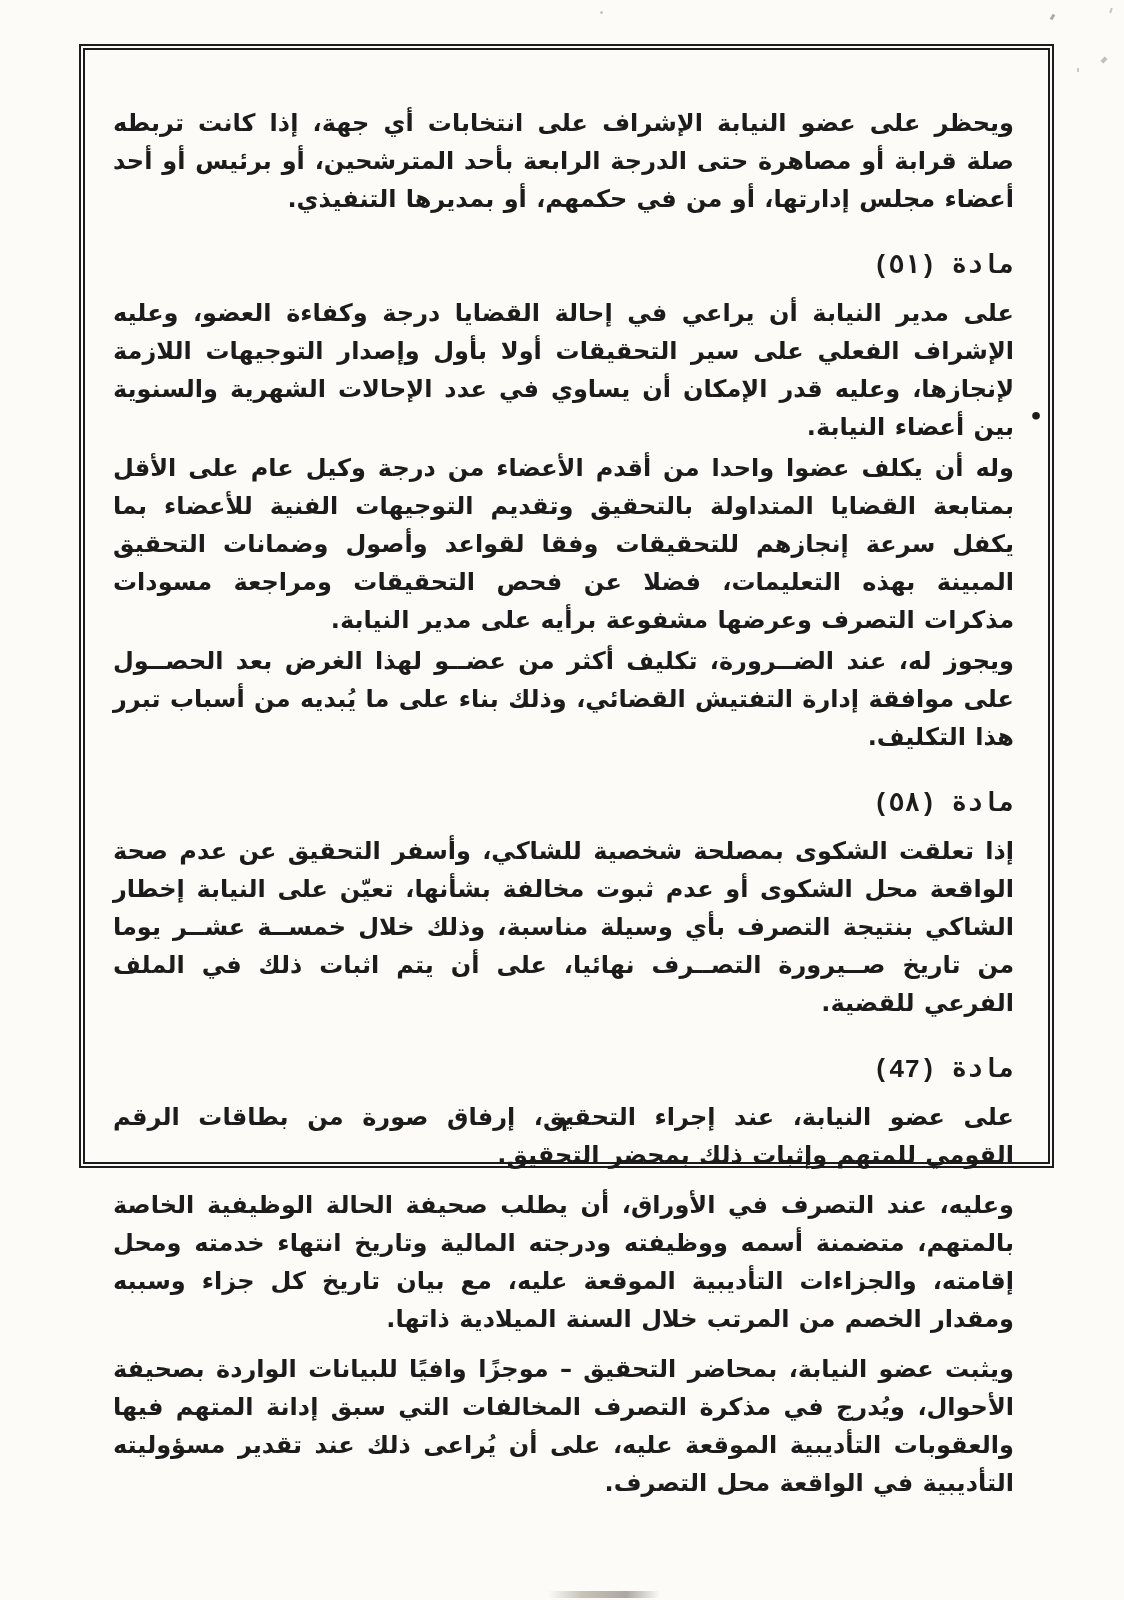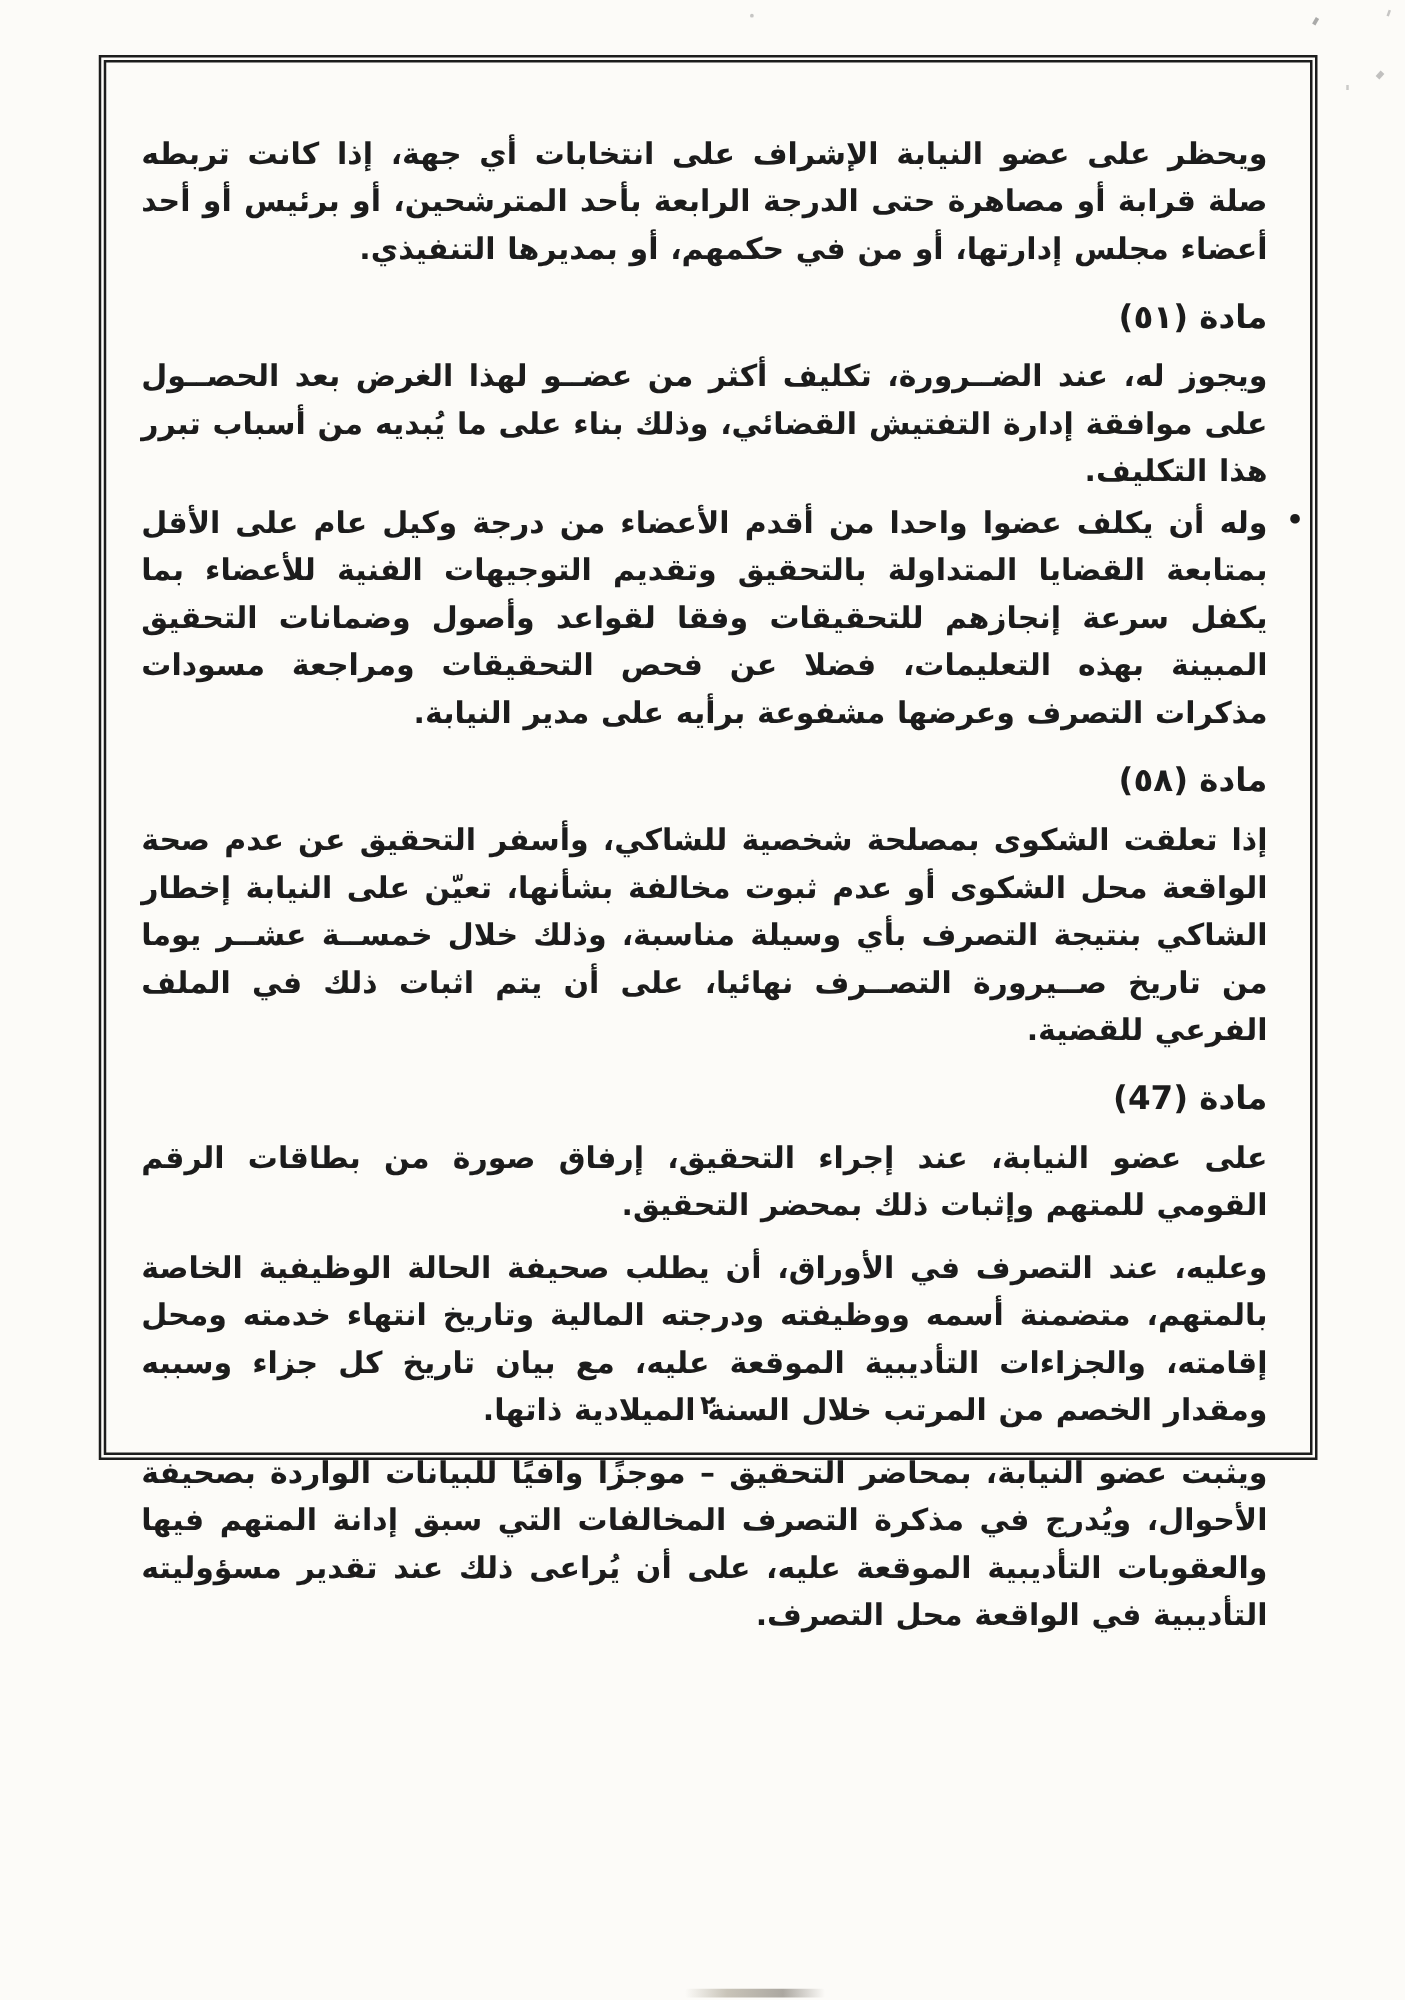--- a/index.html
+++ b/index.html
@@ -21,21 +21,21 @@
     padding:50px 30px 0 24px;box-sizing:border-box;
     direction:rtl;
   }
   .p{
     font-size:24px;line-height:38px;font-weight:bold;
     text-align:justify;margin:0 0 3px 0;
     word-spacing:1px;
   }
   .h{
     font-size:26px;line-height:40px;font-weight:bold;
-    text-align:right;margin:16px 0 8px 0;
+    text-align:right;margin:28px 0 8px 0;font-family:Liberation Mono, monospace;
   }
   .gap-top{margin-top:12px;}
   .bullet{
     position:absolute;right:5px;top:356px;
     font-size:22px;font-weight:bold;color:#1c1c1c;line-height:1;
   }
   .page-number{
     position:absolute;bottom:22px;left:0;right:0;
     text-align:center;font-size:21px;font-weight:bold;
   }
@@ -62,22 +62,23 @@
 <div class="speck s5"></div>
 <div class="bottom-smudge"></div>
 
 <div class="frame">
   <div class="frame-inner">
     <div class="content">
 
       <p class="p">ويحظر على عضو النيابة الإشراف على انتخابات أي جهة، إذا كانت تربطه صلة قرابة أو مصاهرة حتى الدرجة الرابعة بأحد المترشحين، أو برئيس أو أحد أعضاء مجلس إدارتها، أو من في حكمهم، أو بمديرها التنفيذي.</p>
 
       <div class="h">مادة (٥١)</div>
+      <p class="p">على مدير النيابة أن يراعي في إحالة القضايا درجة وكفاءة العضو، وعليه الإشراف الفعلي على سير التحقيقات أولا بأول وإصدار التوجيهات اللازمة لإنجازها، وعليه قدر الإمكان أن يساوي في عدد الإحالات الشهرية والسنوية بين أعضاء النيابة.</p>
+      <p class="p">وله أن يكلف عضوا واحدا من أقدم الأعضاء من درجة وكيل عام على الأقل بمتابعة القضايا المتداولة بالتحقيق وتقديم التوجيهات الفنية للأعضاء بما يكفل سرعة إنجازهم للتحقيقات وفقا لقواعد وأصول وضمانات التحقيق المبينة بهذه التعليمات، فضلا عن فحص التحقيقات ومراجعة مسودات مذكرات التصرف وعرضها مشفوعة برأيه على مدير النيابة.</p>
       <p class="p">ويجوز له، عند الضــرورة، تكليف أكثر من عضــو لهذا الغرض بعد الحصــول على موافقة إدارة التفتيش القضائي، وذلك بناء على ما يُبديه من أسباب تبرر هذا التكليف.</p>
-      <p class="p">وله أن يكلف عضوا واحدا من أقدم الأعضاء من درجة وكيل عام على الأقل بمتابعة القضايا المتداولة بالتحقيق وتقديم التوجيهات الفنية للأعضاء بما يكفل سرعة إنجازهم للتحقيقات وفقا لقواعد وأصول وضمانات التحقيق المبينة بهذه التعليمات، فضلا عن فحص التحقيقات ومراجعة مسودات مذكرات التصرف وعرضها مشفوعة برأيه على مدير النيابة.</p>
 
       <div class="h">مادة (٥٨)</div>
       <p class="p">إذا تعلقت الشكوى بمصلحة شخصية للشاكي، وأسفر التحقيق عن عدم صحة الواقعة محل الشكوى أو عدم ثبوت مخالفة بشأنها، تعيّن على النيابة إخطار الشاكي بنتيجة التصرف بأي وسيلة مناسبة، وذلك خلال خمســة عشــر يوما من تاريخ صــيرورة التصــرف نهائيا، على أن يتم اثبات ذلك في الملف الفرعي للقضية.</p>
 
       <div class="h">مادة (47)</div>
       <p class="p">على عضو النيابة، عند إجراء التحقيق، إرفاق صورة من بطاقات الرقم القومي للمتهم وإثبات ذلك بمحضر التحقيق.</p>
       <p class="p gap-top">وعليه، عند التصرف في الأوراق، أن يطلب صحيفة الحالة الوظيفية الخاصة بالمتهم، متضمنة أسمه ووظيفته ودرجته المالية وتاريخ انتهاء خدمته ومحل إقامته، والجزاءات التأديبية الموقعة عليه، مع بيان تاريخ كل جزاء وسببه ومقدار الخصم من المرتب خلال السنة الميلادية ذاتها.</p>
       <p class="p gap-top">ويثبت عضو النيابة، بمحاضر التحقيق – موجزًا وافيًا للبيانات الواردة بصحيفة الأحوال، ويُدرج في مذكرة التصرف المخالفات التي سبق إدانة المتهم فيها والعقوبات التأديبية الموقعة عليه، على أن يُراعى ذلك عند تقدير مسؤوليته التأديبية في الواقعة محل التصرف.</p>
 
       <div class="page-number">٢</div>

